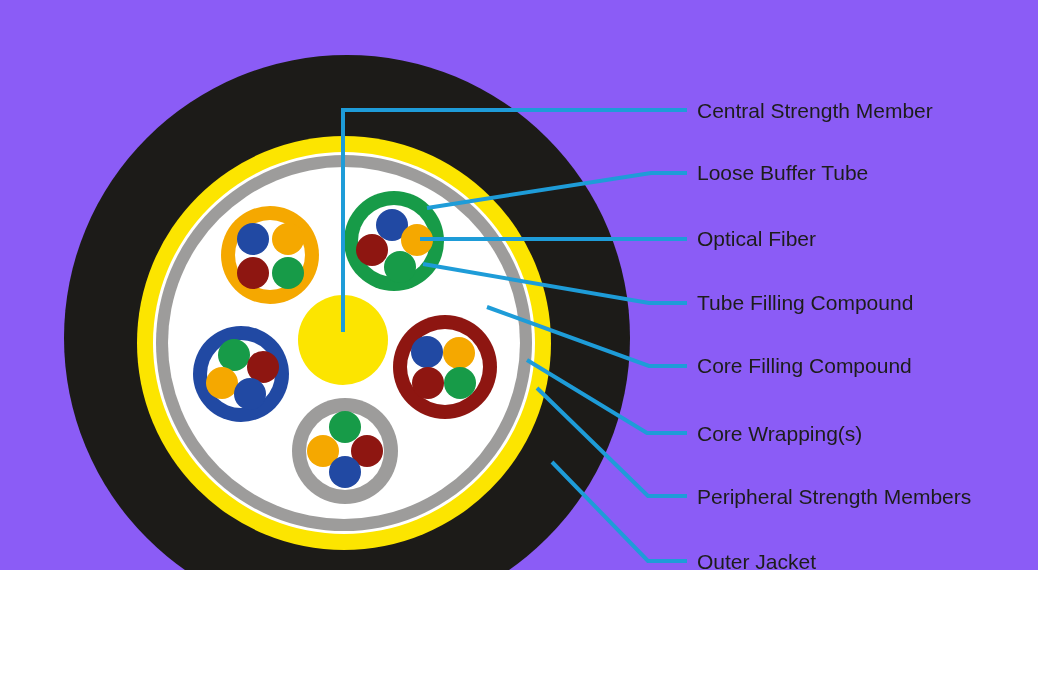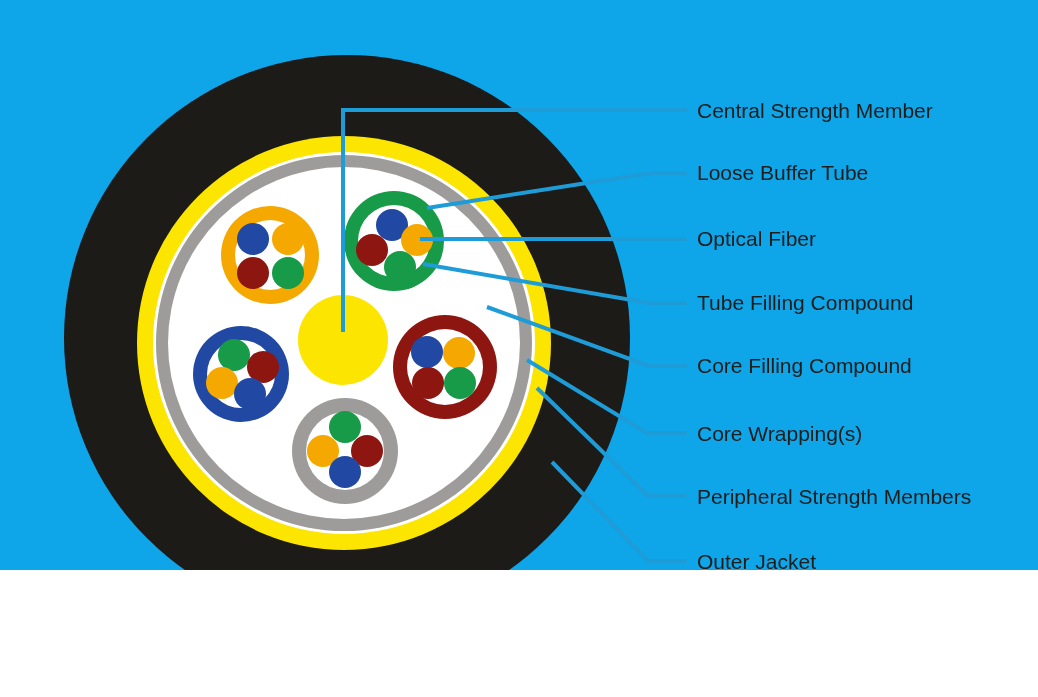--- a/index.html
+++ b/index.html
@@ -1,16 +1,16 @@
 <!DOCTYPE html>
 <html><head>
 <meta charset="utf-8">
 <style>
   html,body{margin:0;padding:0;background:#ffffff;}
-  .stage{position:relative;width:1038px;height:570px;background:#0ea5e9;overflow:hidden;}
+  .stage{position:relative;width:1038px;height:570px;background:#8b5cf6;overflow:hidden;}
   .label{font-family:"Liberation Sans","DejaVu Sans",sans-serif;font-size:21px;fill:#1d1d1b;}
 </style>
 </head>
 <body>
 
 <div class="stage">
   <svg width="1038" height="697" viewBox="0 0 1038 697" xmlns="http://www.w3.org/2000/svg">
 
     <circle cx="347" cy="338" r="283" fill="#1C1B18"></circle>
     <circle cx="344" cy="343" r="207" fill="#FCE500"></circle>

